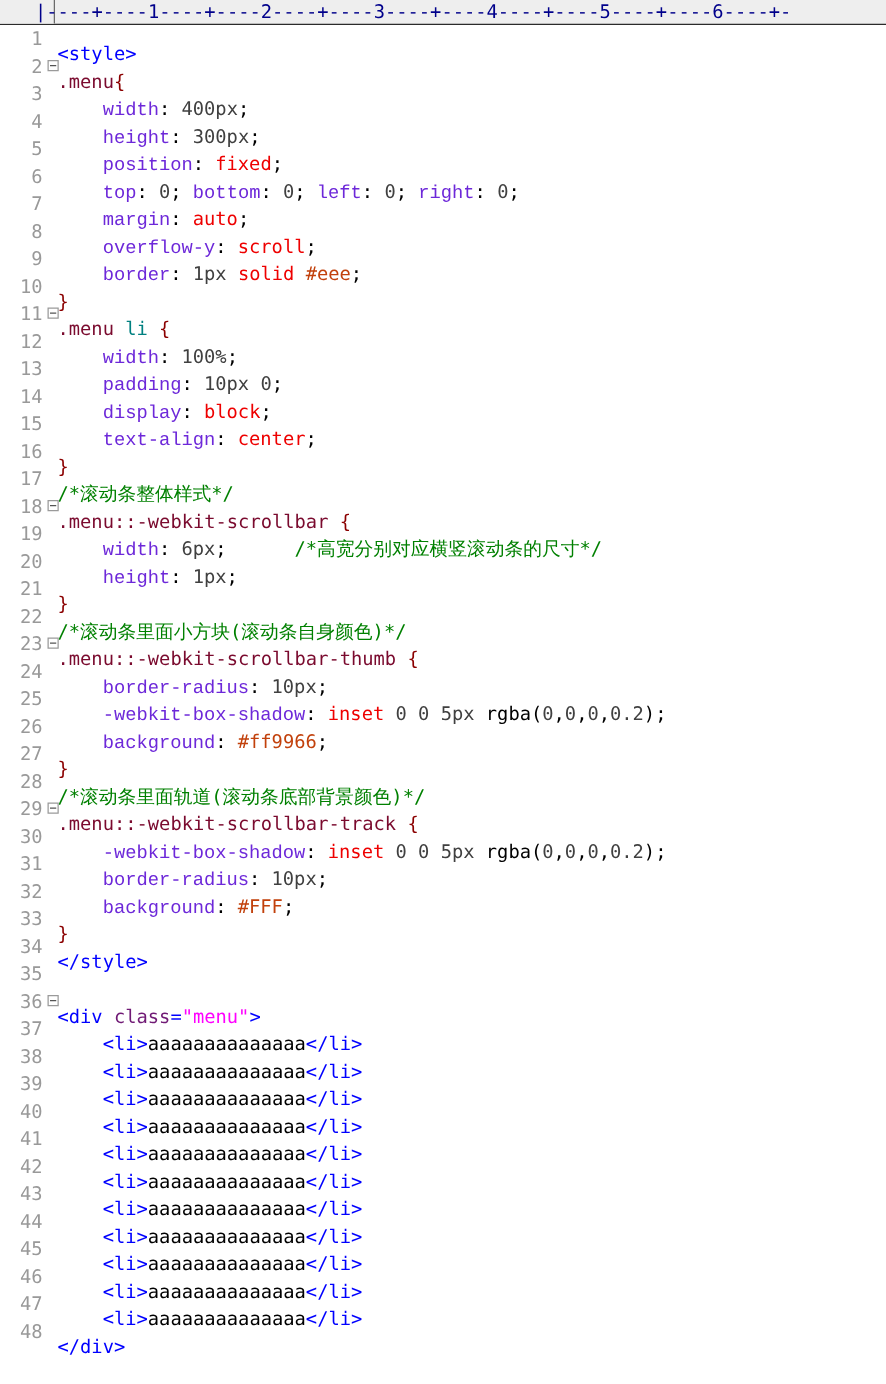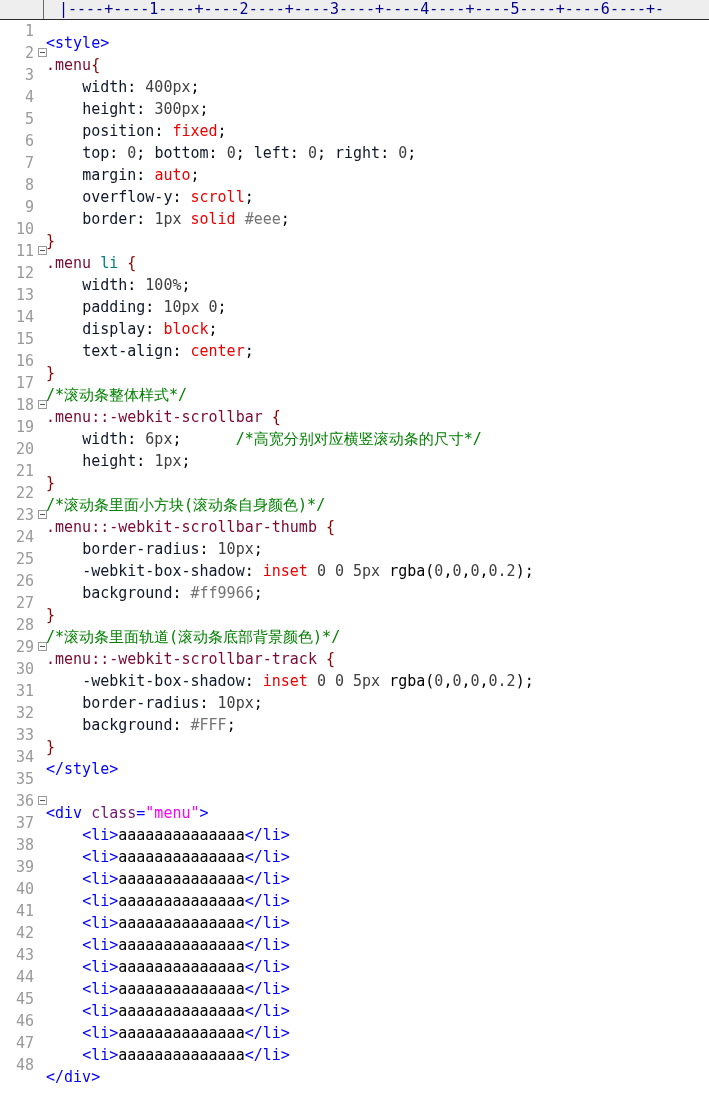--- a/index.html
+++ b/index.html
@@ -41,21 +41,21 @@
     left: 0;
     top: 0;
     width: 44px;
     height: 100%;
     background: #eeeeee;
     border-right: 1px solid #6a6a6a;
     box-sizing: border-box;
   }
   .ruler-ticks {
     position: absolute;
-    left: 59px;
+    left: 28px;
     top: 0;
     height: 100%;
     white-space: pre;
     letter-spacing: 0;
   }
 
   
   .code-area {
     position: relative;
     background: #ffffff;
@@ -106,24 +106,24 @@
     white-space: pre;
   }
 
   
   .t-tag      { color: #0000ff; }   
   .t-attr     { color: #701a75; }   
   .t-str      { color: #ff00ff; }   
   .t-sel      { color: #7a0a2e; }   
   .t-elem     { color: #008080; }   
   .t-brace    { color: #8b0000; }   
-  .t-prop     { color: #0f172a; }   
+  .t-prop     { color: #6d28d9; font-family: Liberation Mono, monospace; }   
   .t-val      { color: #ee0000; }   
   .t-num      { color: #404040; }   
-  .t-hex      { color: #737373; }   
+  .t-hex      { color: #c2410c; }   
   .t-punct    { color: #000000; }   
   .t-comment  { color: #008000; }   
   .t-text     { color: #000000; }   
 </style>
 </head>
 <body>
 
 <div id="editor">
 
   <div class="ruler">

